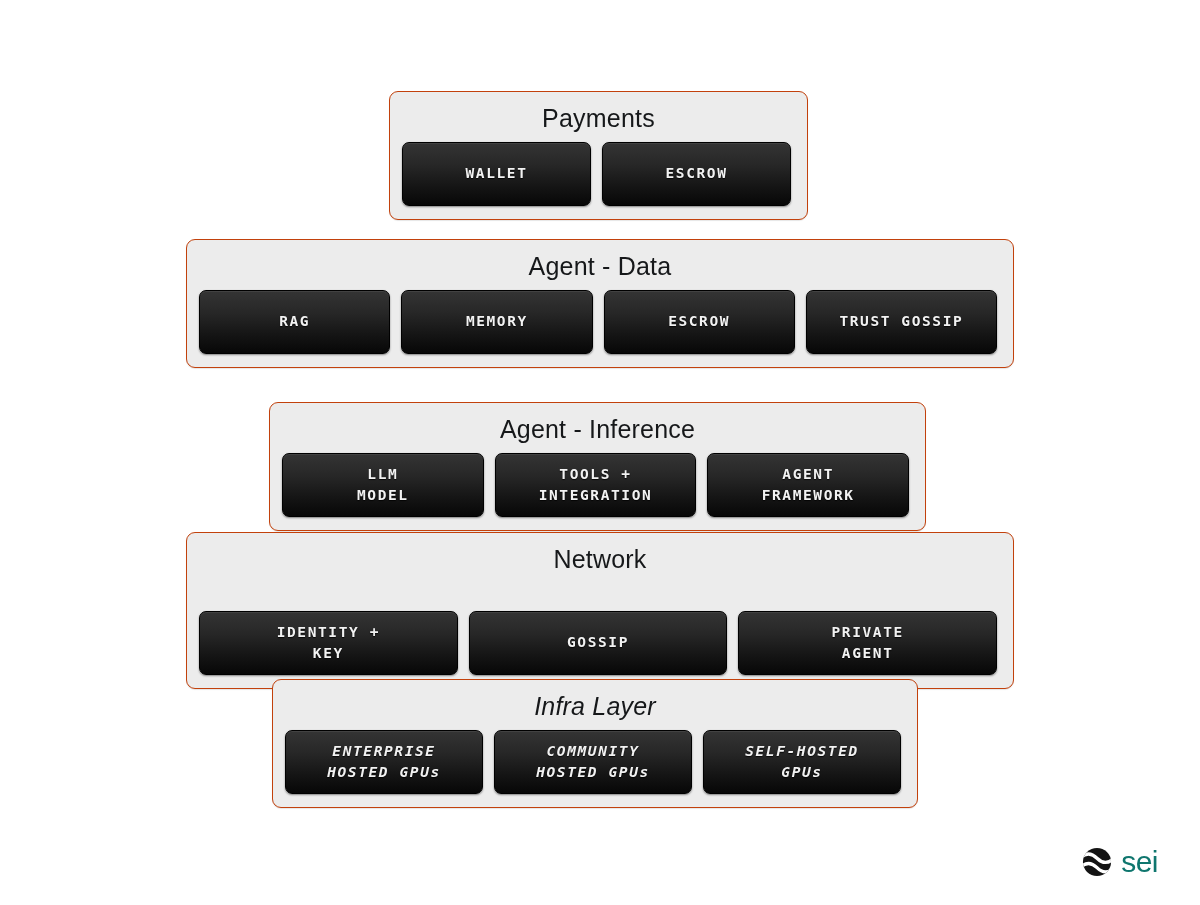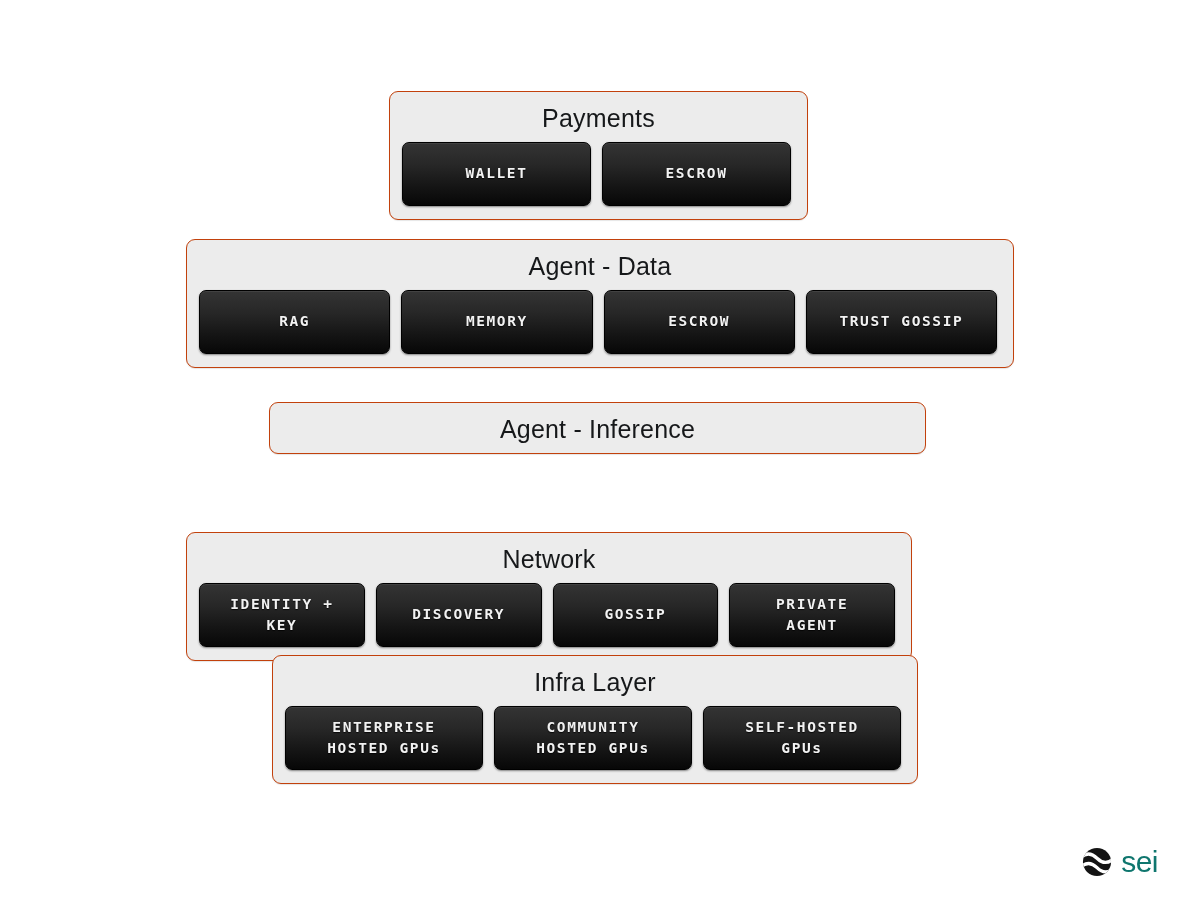--- a/index.html
+++ b/index.html
@@ -83,22 +83,22 @@
     letter-spacing: 1.6px;
     line-height: 1.45;
     white-space: pre-line;
     text-shadow: 0 1px 1px rgba(0,0,0,0.8);
   }
 
   
   .layer-payments  { left: 389px; top: 91px;  width: 419px; }
   .layer-data      { left: 186px; top: 239px; width: 828px; }
   .layer-inference { left: 269px; top: 386px; width: 657px; margin-top: 16px; }
-  .layer-network   { left: 186px; top: 532px; width: 726px; }
-  .layer-infra     { left: 272px; top: 655px; width: 646px; }
+  .layer-network   { left: 186px; top: 532px; width: 828px; gap: 28px; }
+  .layer-infra     { left: 272px; top: 679px; width: 646px; font-style: italic; }
 
   
   #logo {
     position: absolute;
     right: 42px;
     bottom: 28px;
     display: flex;
     align-items: center;
     gap: 9px;
   }
@@ -146,31 +146,42 @@
         <span class="node-label">ESCROW</span>
       </div>
       <div class="node">
         <span class="node-label">TRUST GOSSIP</span>
       </div>
     </div>
   </div>
 
   <div class="layer layer-inference">
     <div class="layer-title">Agent - Inference</div>
+    <div class="nodes">
+      <div class="node">
+        <span class="node-label">LLM
+MODEL</span>
+      </div>
+      <div class="node">
+        <span class="node-label">TOOLS +
+INTEGRATION</span>
+      </div>
+      <div class="node">
+        <span class="node-label">AGENT
+FRAMEWORK</span>
+      </div>
+    </div>
   </div>
 
   <div class="layer layer-network">
     <div class="layer-title">Network</div>
     <div class="nodes">
       <div class="node">
         <span class="node-label">IDENTITY +
 KEY</span>
-      </div>
-      <div class="node">
-        <span class="node-label">DISCOVERY</span>
       </div>
       <div class="node">
         <span class="node-label">GOSSIP</span>
       </div>
       <div class="node">
         <span class="node-label">PRIVATE
 AGENT</span>
       </div>
     </div>
   </div>

